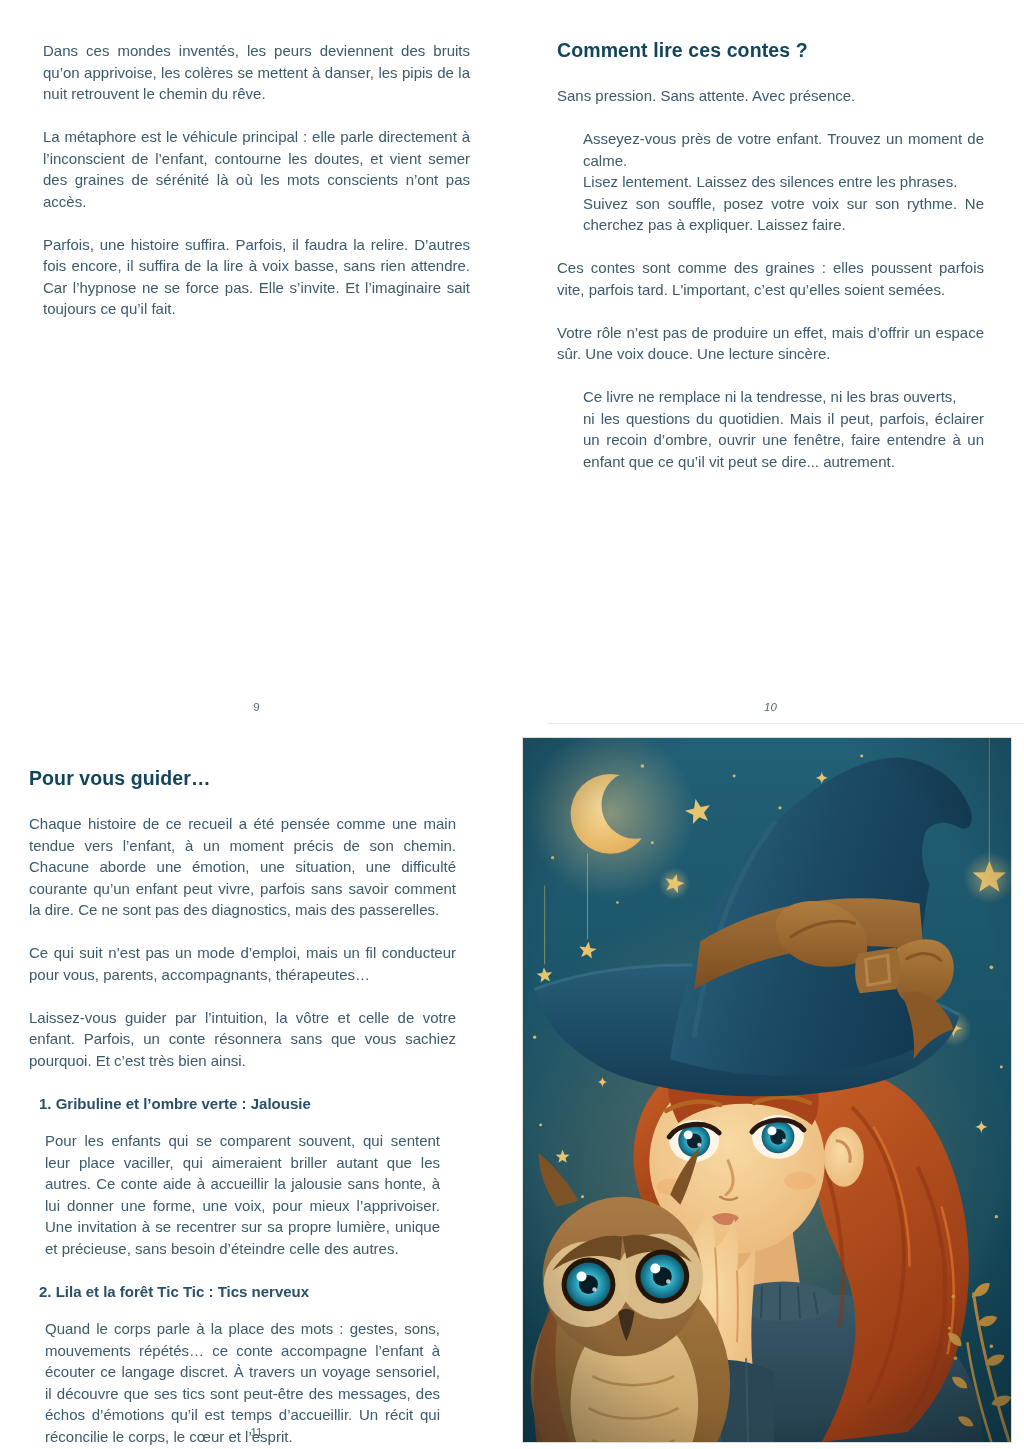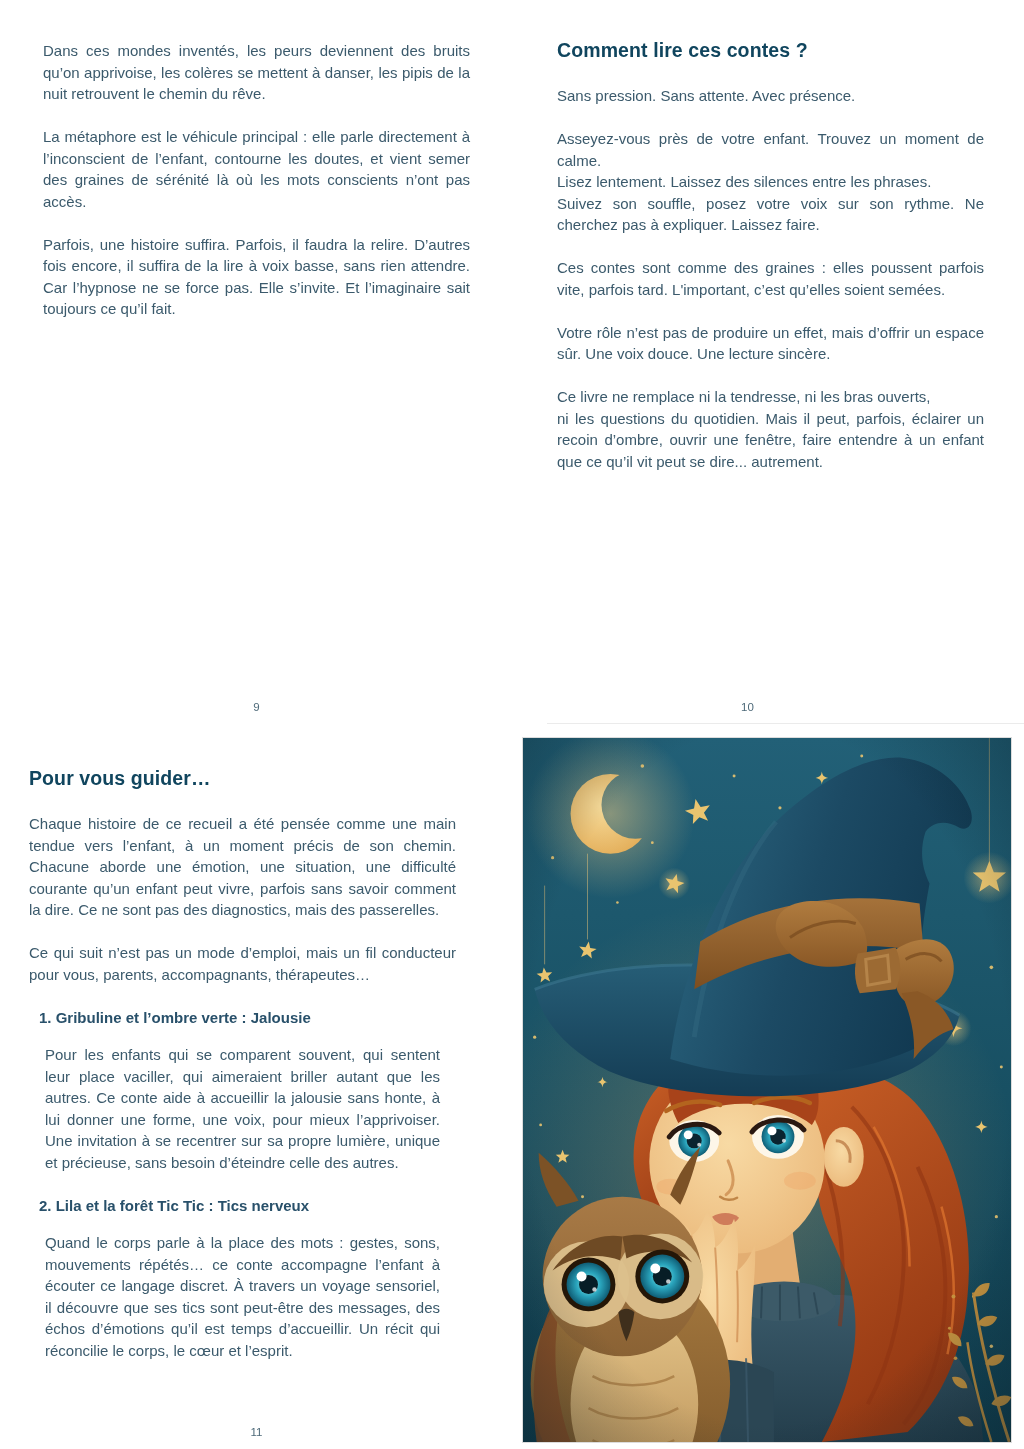--- a/index.html
+++ b/index.html
@@ -4,33 +4,33 @@
 <style>
   html,body{margin:0;padding:0;}
   body{background:#ffffff;}
   .sheet{
     position:relative;width:1024px;height:1449px;overflow:hidden;
     background:#ffffff;
     font-family:"Liberation Sans","DejaVu Sans",sans-serif;
   }
   .textcol{position:absolute;width:427px;color:#3b5a6c;font-size:15px;line-height:21.5px;}
   .textcol p{margin:0 0 21.5px 0;text-align:justify;}
-  .textcol p.preline{white-space:pre-line;}
+  .textcol p.preline{white-space:pre-line;margin-left:26px;}
   .page-title{
     font-weight:bold;font-size:19.5px;line-height:24px;color:#10455e;
     text-align:left;margin:0 0 23px 0;letter-spacing:.1px;
   }
   .section{margin:0 0 21.5px 0;}
   .section h3{font-size:15px;line-height:21.5px;font-weight:bold;color:#28506a;margin:10px;}
   .section p{margin:16px;}
   .pagenum{position:absolute;width:427px;text-align:center;font-size:11.5px;color:#4e6a79;}
   #col-p9{left:43px;top:40px;}
   #pn9{left:43px;top:701px;}
   #col-p10{left:557px;top:38px;}
-  #pn10{left:534px;top:701px;}
+  #pn10{left:557px;top:701px;font-style:italic;}
   #col-p11{left:29px;top:766px;}
   #pn11{left:43px;top:1426px;}
   .edgeline{position:absolute;left:547px;top:723px;width:477px;height:1px;background:#ebebeb;}
   .illus{
     position:absolute;left:522px;top:737px;width:490px;height:706px;
     border:1px solid #dcdcdc;box-sizing:border-box;background:#174a5e;
   }
   .illus svg{display:block;width:100%;height:100%;}
 </style>
 </head>
@@ -55,20 +55,21 @@
     <p>Votre rôle n’est pas de produire un effet, mais d’offrir un espace sûr. Une voix douce. Une lecture sincère.</p>
     <p class="preline">Ce livre ne remplace ni la tendresse, ni les bras ouverts,
 ni les questions du quotidien. Mais il peut, parfois, éclairer un recoin d’ombre, ouvrir une fenêtre, faire entendre à un enfant que ce qu’il vit peut se dire... autrement.</p>
   </section>
   <div class="pagenum" id="pn10">10</div>
 
   <section class="textcol" id="col-p11">
     <h2 class="page-title">Pour vous guider…</h2>
     <p>Chaque histoire de ce recueil a été pensée comme une main tendue vers l’enfant, à un moment précis de son chemin. Chacune aborde une émotion, une situation, une difficulté courante qu’un enfant peut vivre, parfois sans savoir comment la dire. Ce ne sont pas des diagnostics, mais des passerelles.</p>
     <p>Ce qui suit n’est pas un mode d’emploi, mais un fil conducteur pour vous, parents, accompagnants, thérapeutes…</p>
+    <p>Laissez-vous guider par l’intuition, la vôtre et celle de votre enfant. Parfois, un conte résonnera sans que vous sachiez pourquoi. Et c’est très bien ainsi.</p>
     <div class="section">
       <h3>1. Gribuline et l’ombre verte : Jalousie</h3>
       <p>Pour les enfants qui se comparent souvent, qui sentent leur place vaciller, qui aimeraient briller autant que les autres. Ce conte aide à accueillir la jalousie sans honte, à lui donner une forme, une voix, pour mieux l’apprivoiser. Une invitation à se recentrer sur sa propre lumière, unique et précieuse, sans besoin d’éteindre celle des autres.</p>
     </div>
     <div class="section">
       <h3>2. Lila et la forêt Tic Tic : Tics nerveux</h3>
       <p>Quand le corps parle à la place des mots : gestes, sons, mouvements répétés… ce conte accompagne l’enfant à écouter ce langage discret. À travers un voyage sensoriel, il découvre que ses tics sont peut-être des messages, des échos d’émotions qu’il est temps d’accueillir. Un récit qui réconcilie le corps, le cœur et l’esprit.</p>
     </div>
   </section>
   <div class="pagenum" id="pn11">11</div>

